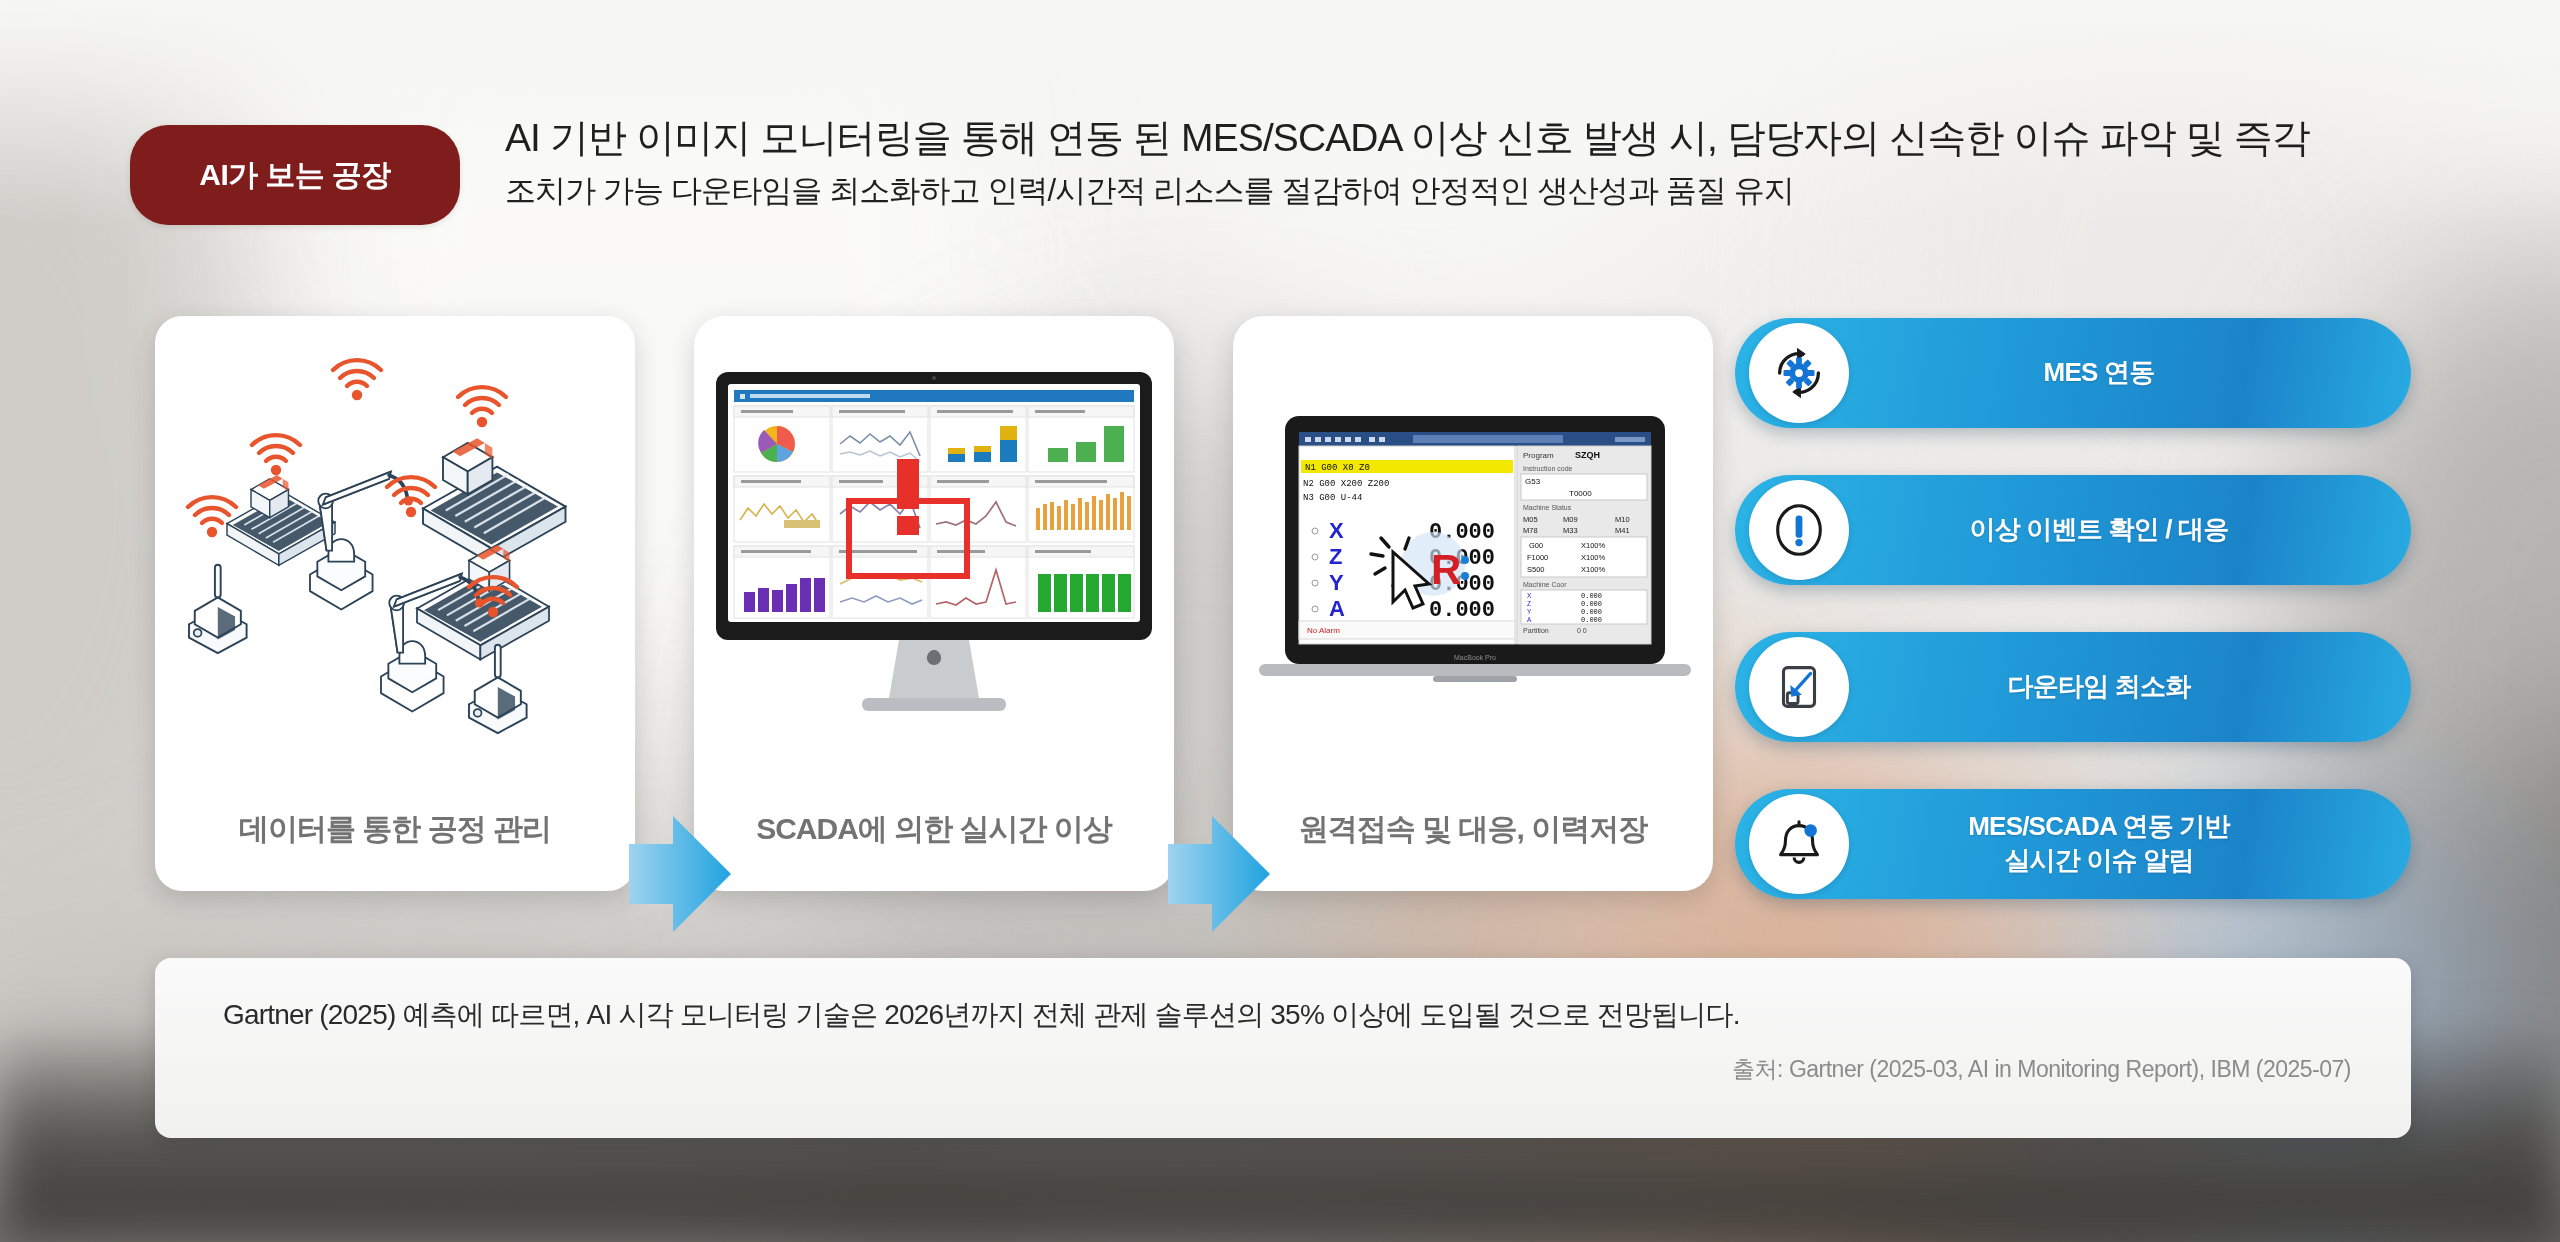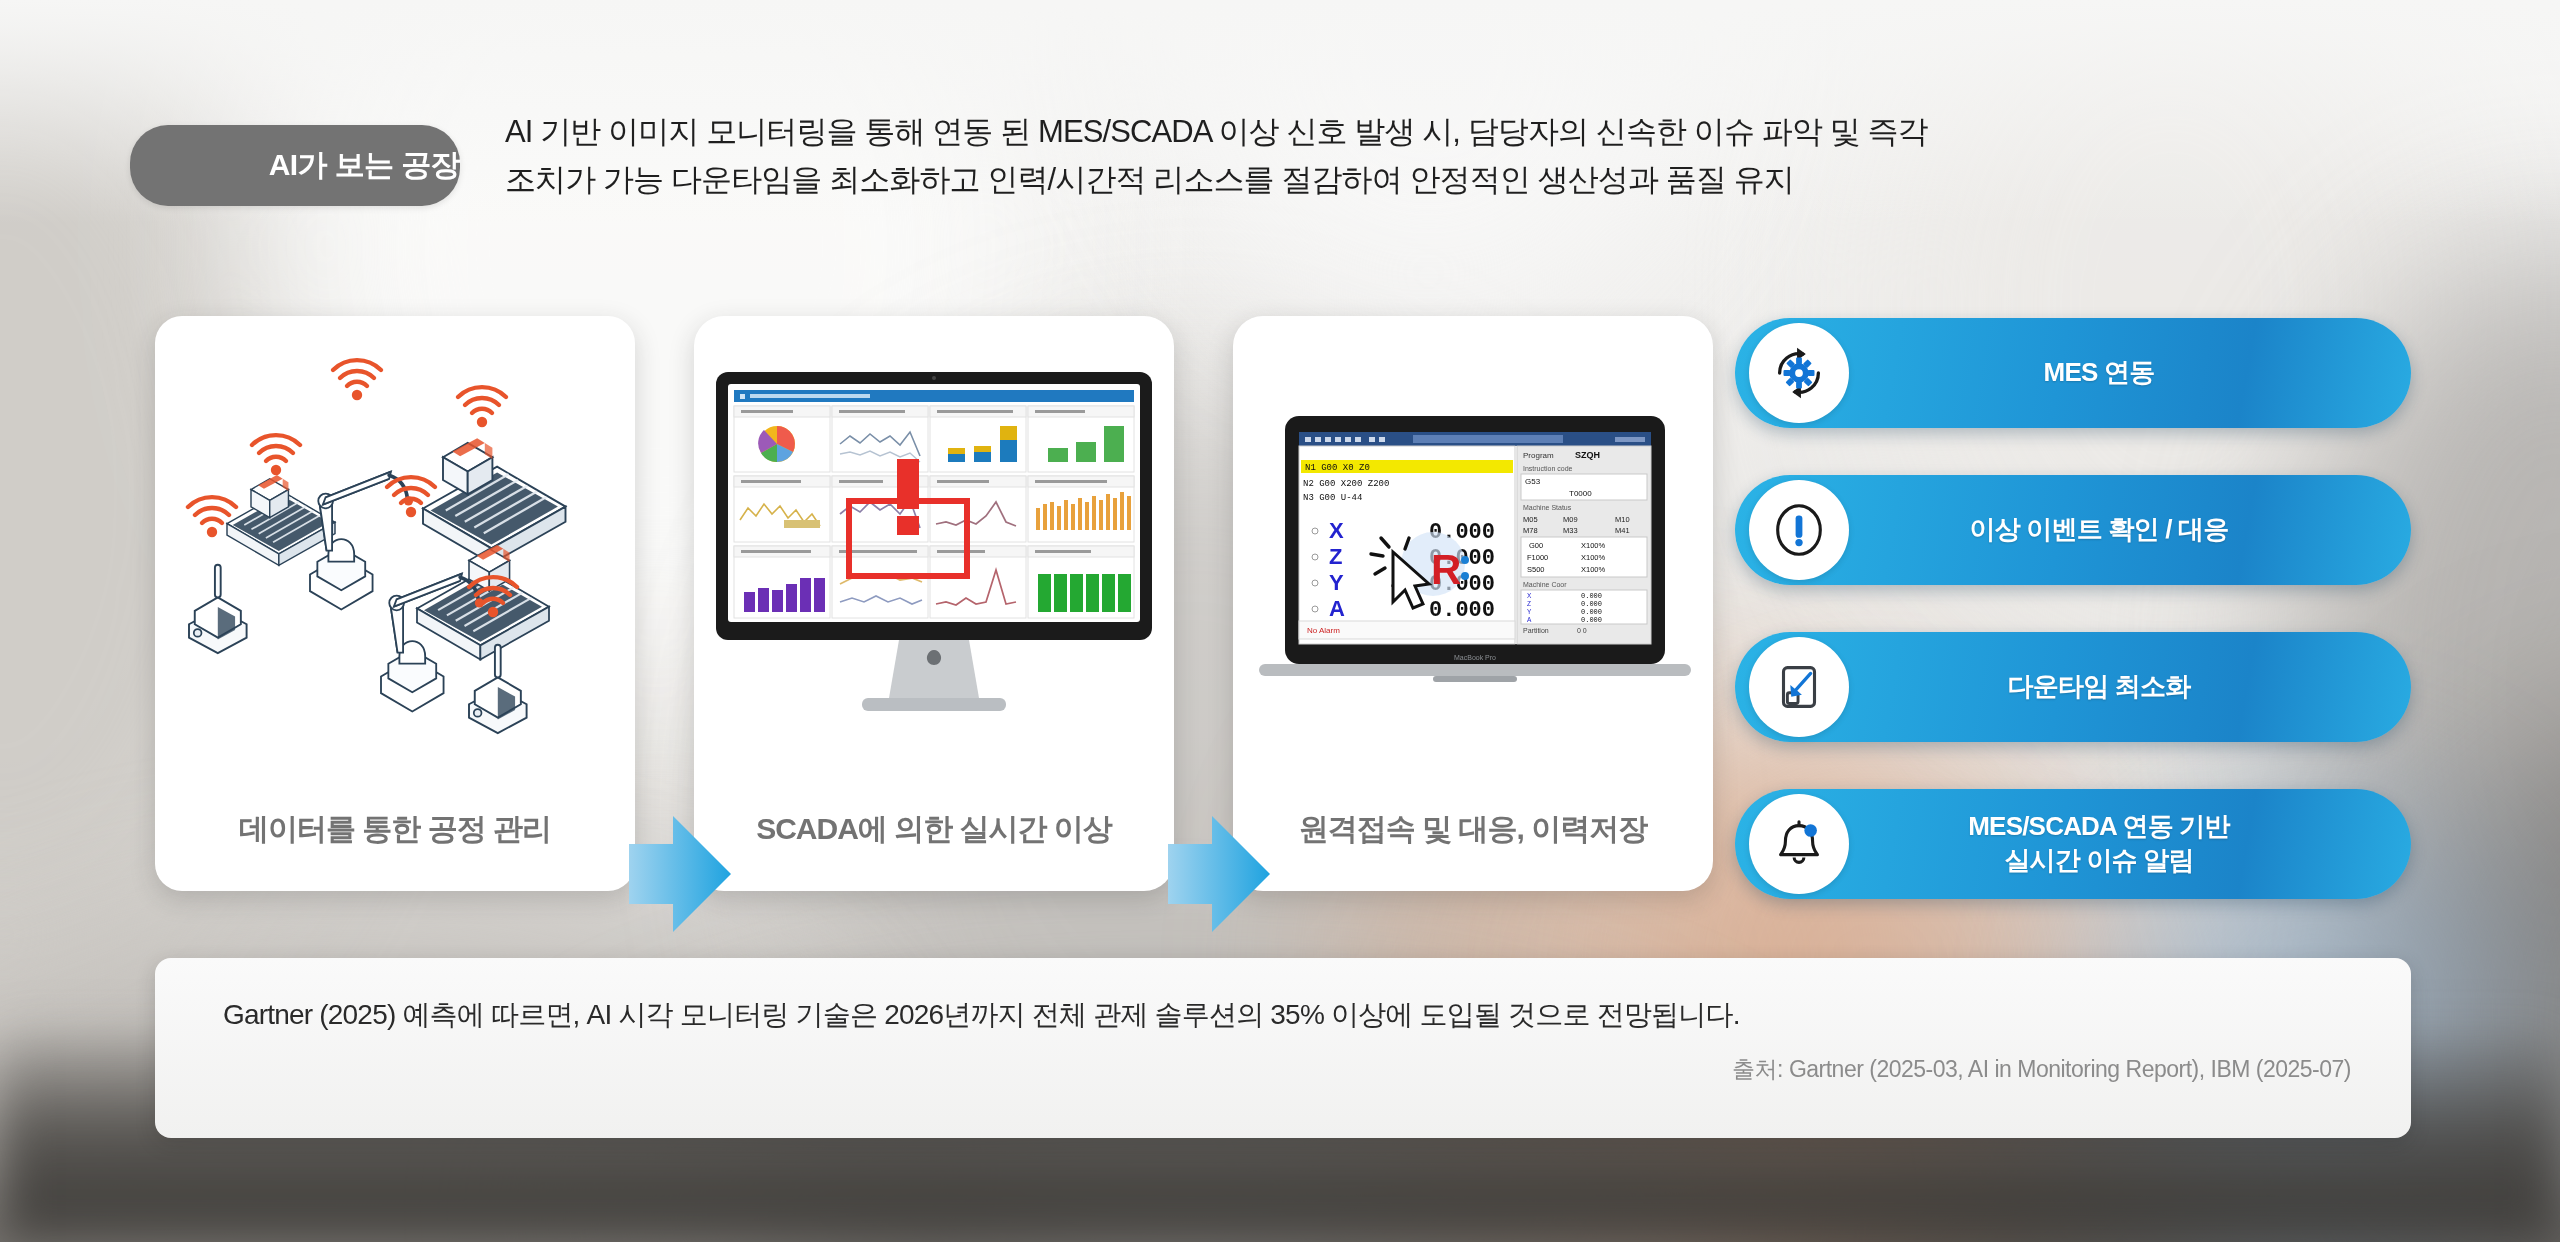--- a/index.html
+++ b/index.html
@@ -37,33 +37,33 @@
   }
   .bgtopwhite{
     position:absolute;left:0;right:0;top:0;height:18%;
     background:linear-gradient(180deg,#f6f6f5 0%, rgba(246,246,245,0) 100%);
   }
 
   
   .header{position:absolute;left:0;top:0;width:100%;height:250px;z-index:5;}
   .pill{
     position:absolute;left:130px;top:125px;
-    width:330px;height:81px;border-radius:38px;
-    background:#737373;
-    display:flex;align-items:center;justify-content:flex-end;
+    width:330px;height:100px;border-radius:38px;
+    background:#7f1d1d;
+    display:flex;align-items:center;justify-content:center;
     box-shadow:0 2px 6px rgba(0,0,0,.10);
   }
   .pill span{
     color:#ffffff;font-size:30px;font-weight:bold;letter-spacing:-.6px;
   }
   .headtext{
     position:absolute;left:505px;top:110px;width:1900px;
     color:#1f1f1f;line-height:1.42;
   }
-  .headtext .l1{font-size:31px;font-weight:500;letter-spacing:-.9px;}
+  .headtext .l1{font-size:39px;font-weight:500;letter-spacing:-.9px;}
   .headtext .l2{font-size:31px;letter-spacing:-.9px;margin-top:4px;}
   .headtext .l2 .b{font-weight:normal;}
 
   
   .flow{position:absolute;left:0;top:300px;width:100%;height:610px;z-index:5;}
   .card{
     position:absolute;top:16px;width:480px;height:575px;
     background:#ffffff;border-radius:30px;
     box-shadow:0 8px 26px rgba(40,40,40,.18);
     overflow:hidden;

